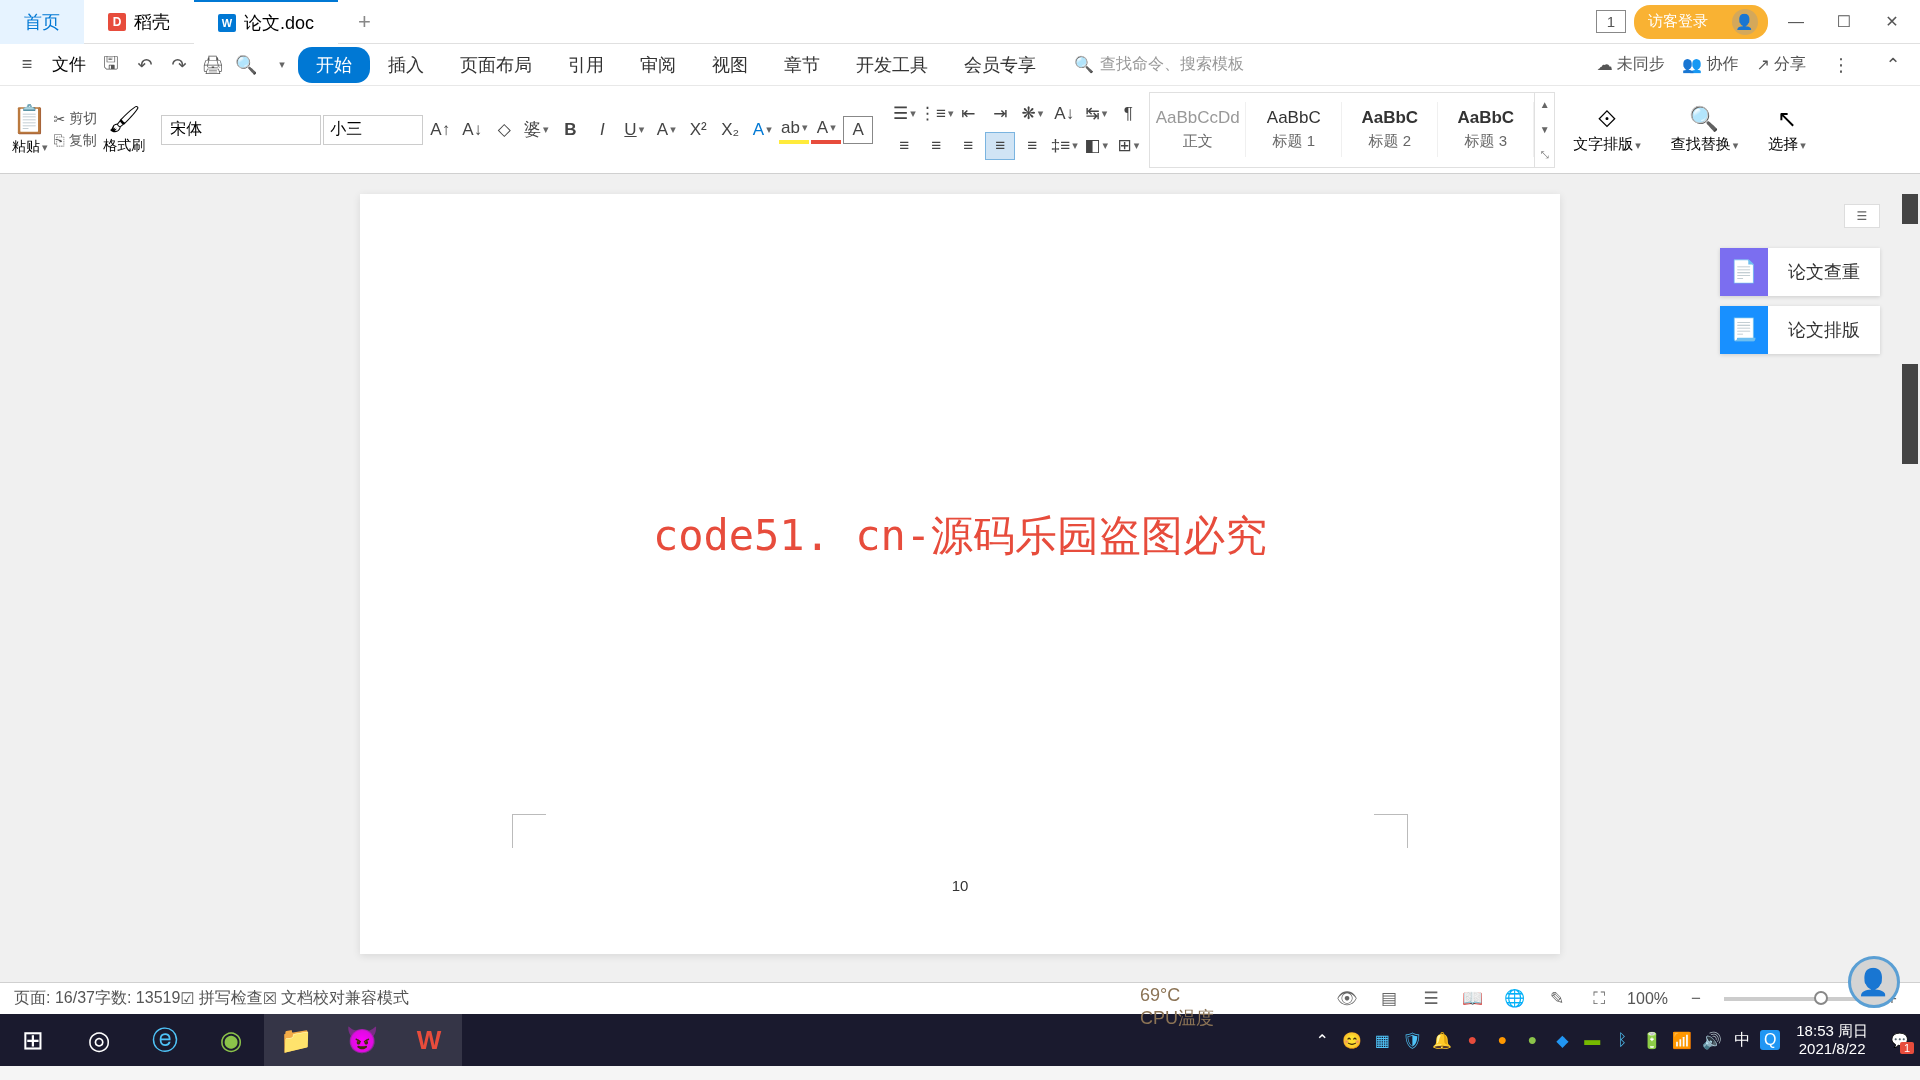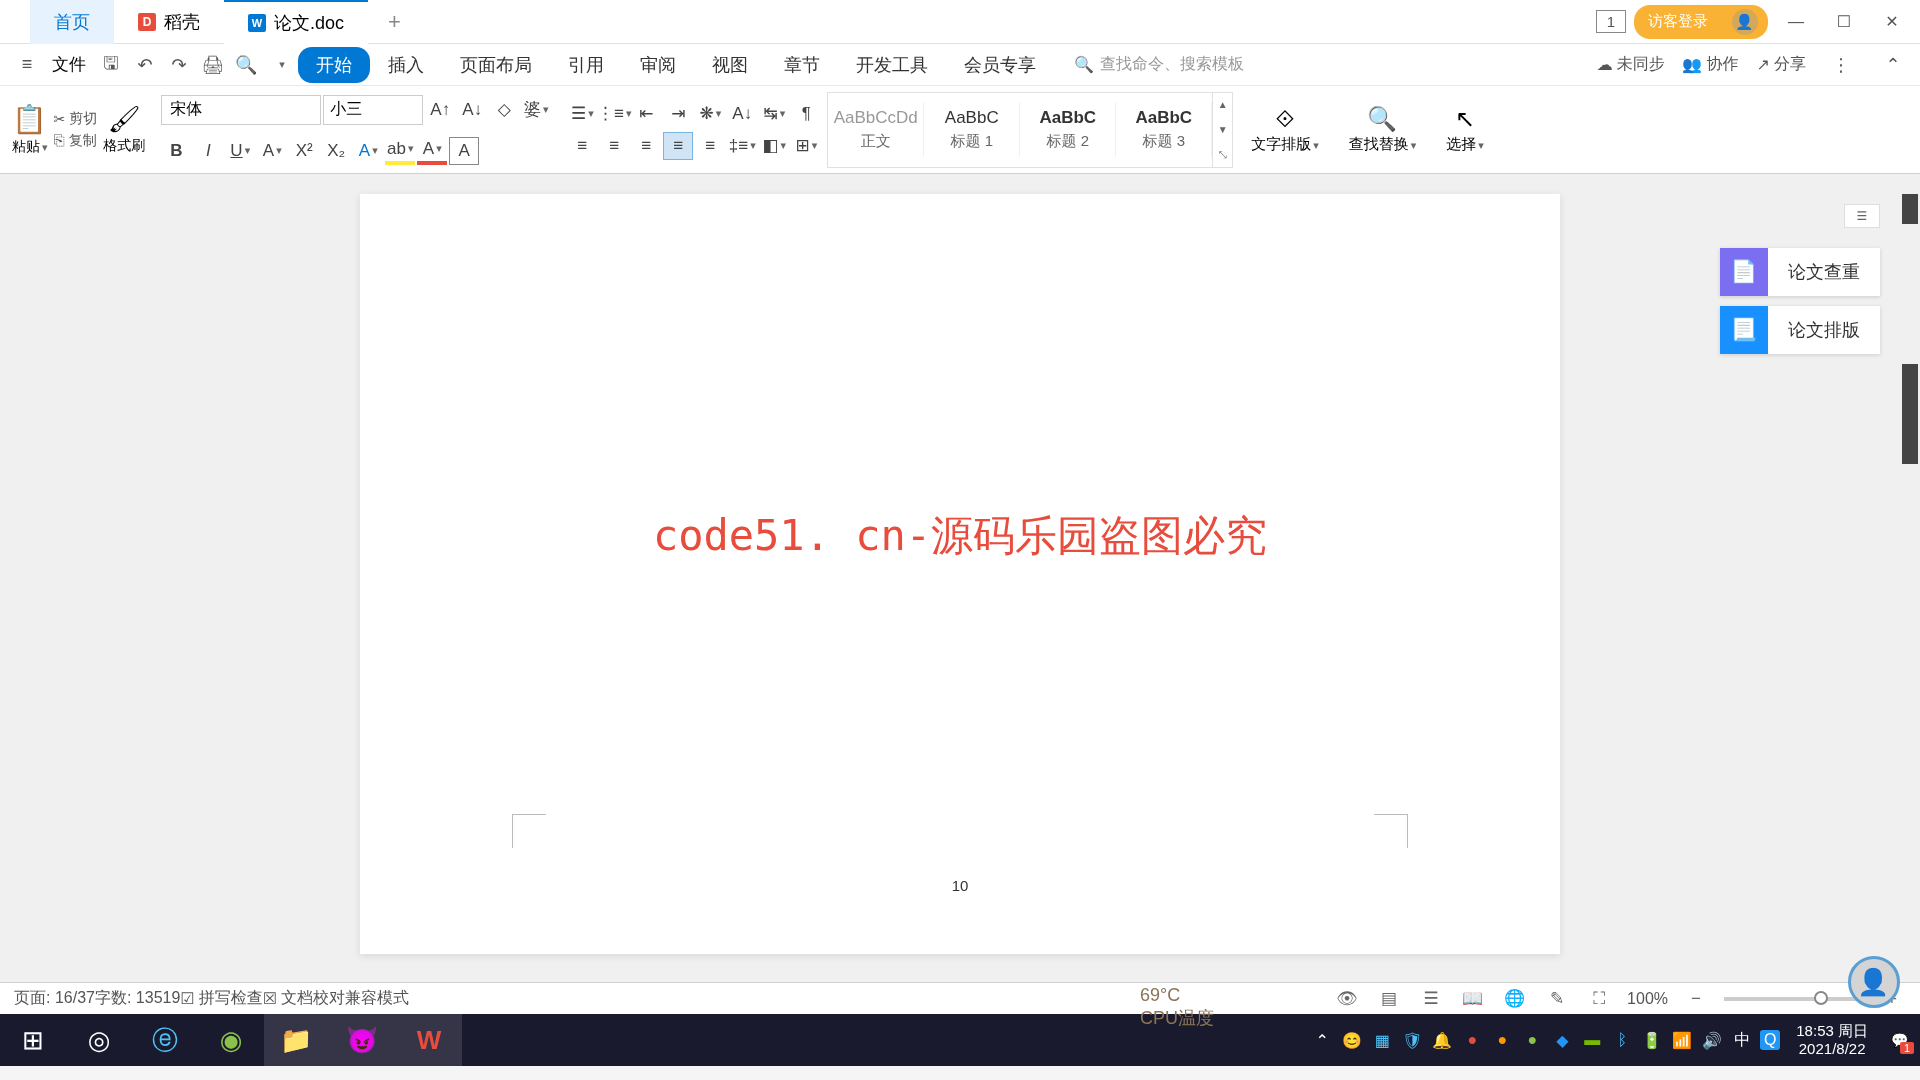--- a/index.html
+++ b/index.html
@@ -6,21 +6,21 @@
 body { width: 1920px; height: 1080px; overflow: hidden; background: #f5f5f5; position: relative; }
 
 
 .watermark-layer { position: absolute; top: 0; left: 0; width: 100%; height: 100%; pointer-events: none; z-index: 1; }
 .watermark-row { display: flex; justify-content: space-around; padding: 30px 0; }
 .watermark-cell { color: rgba(100,100,100,0.15); font-size: 30px; white-space: nowrap; }
 
 
 .titlebar { height: 44px; background: #fff; display: flex; align-items: center; border-bottom: 1px solid #e0e0e0; position: relative; z-index: 2; }
 .tab { height: 44px; display: flex; align-items: center; padding: 0 24px; font-size: 18px; cursor: pointer; gap: 8px; }
-.tab.home { background: #e6f3ff; color: #0078d4; margin-left: 30px; }
+.tab.home { background: #e6f3ff; color: #0078d4; }
 .tab.active { background: #fff; border-top: 2px solid #0078d4; }
 .tab-icon-doc { width: 18px; height: 18px; background: #0078d4; border-radius: 2px; display: flex; align-items: center; justify-content: center; color: #fff; font-size: 11px; font-weight: bold; }
 .tab-icon-dao { width: 18px; height: 18px; background: #e74c3c; border-radius: 2px; display: flex; align-items: center; justify-content: center; color: #fff; font-size: 12px; font-weight: bold; }
 .tab-add { padding: 0 20px; font-size: 22px; color: #888; cursor: pointer; }
 .titlebar-right { margin-left: auto; display: flex; align-items: center; gap: 8px; padding-right: 8px; }
 .count-badge { border: 1px solid #888; padding: 2px 10px; font-size: 15px; color: #555; }
 .login-pill { background: #f9b233; color: #fff; padding: 4px 10px 4px 14px; border-radius: 16px; display: flex; align-items: center; gap: 24px; font-size: 15px; }
 .avatar-circle { width: 26px; height: 26px; border-radius: 50%; background: #d4a85a; display: flex; align-items: center; justify-content: center; }
 .winbtn { width: 40px; height: 26px; display: flex; align-items: center; justify-content: center; color: #555; font-size: 16px; cursor: pointer; }
 
@@ -238,21 +238,21 @@
       </div>
     <div class="clip-item">
         <span>⎘</span>
         <span>复制</span>
       </div>
   </div>
   <div class="format-brush">
     <span style="font-size:26px;">🖌</span>
     <span>格式刷</span>
   </div>
-  <div style="display:flex;flex-direction:column;gap:12px;margin-left:10px;">
+  <div style="display:flex;flex-direction:row;gap:4px;margin-left:10px;">
     <div class="font-row">
       <input class="font-select" value="宋体" style="">
       <input class="size-select" value="小三" style="">
       <div class="ribbon-btn">A↑</div>
       <div class="ribbon-btn">A↓</div>
       <div class="ribbon-btn">◇</div>
       <div class="ribbon-btn dropdown-arrow">婆</div>
     </div>
     <div class="font-row">
       <div class="ribbon-btn">

